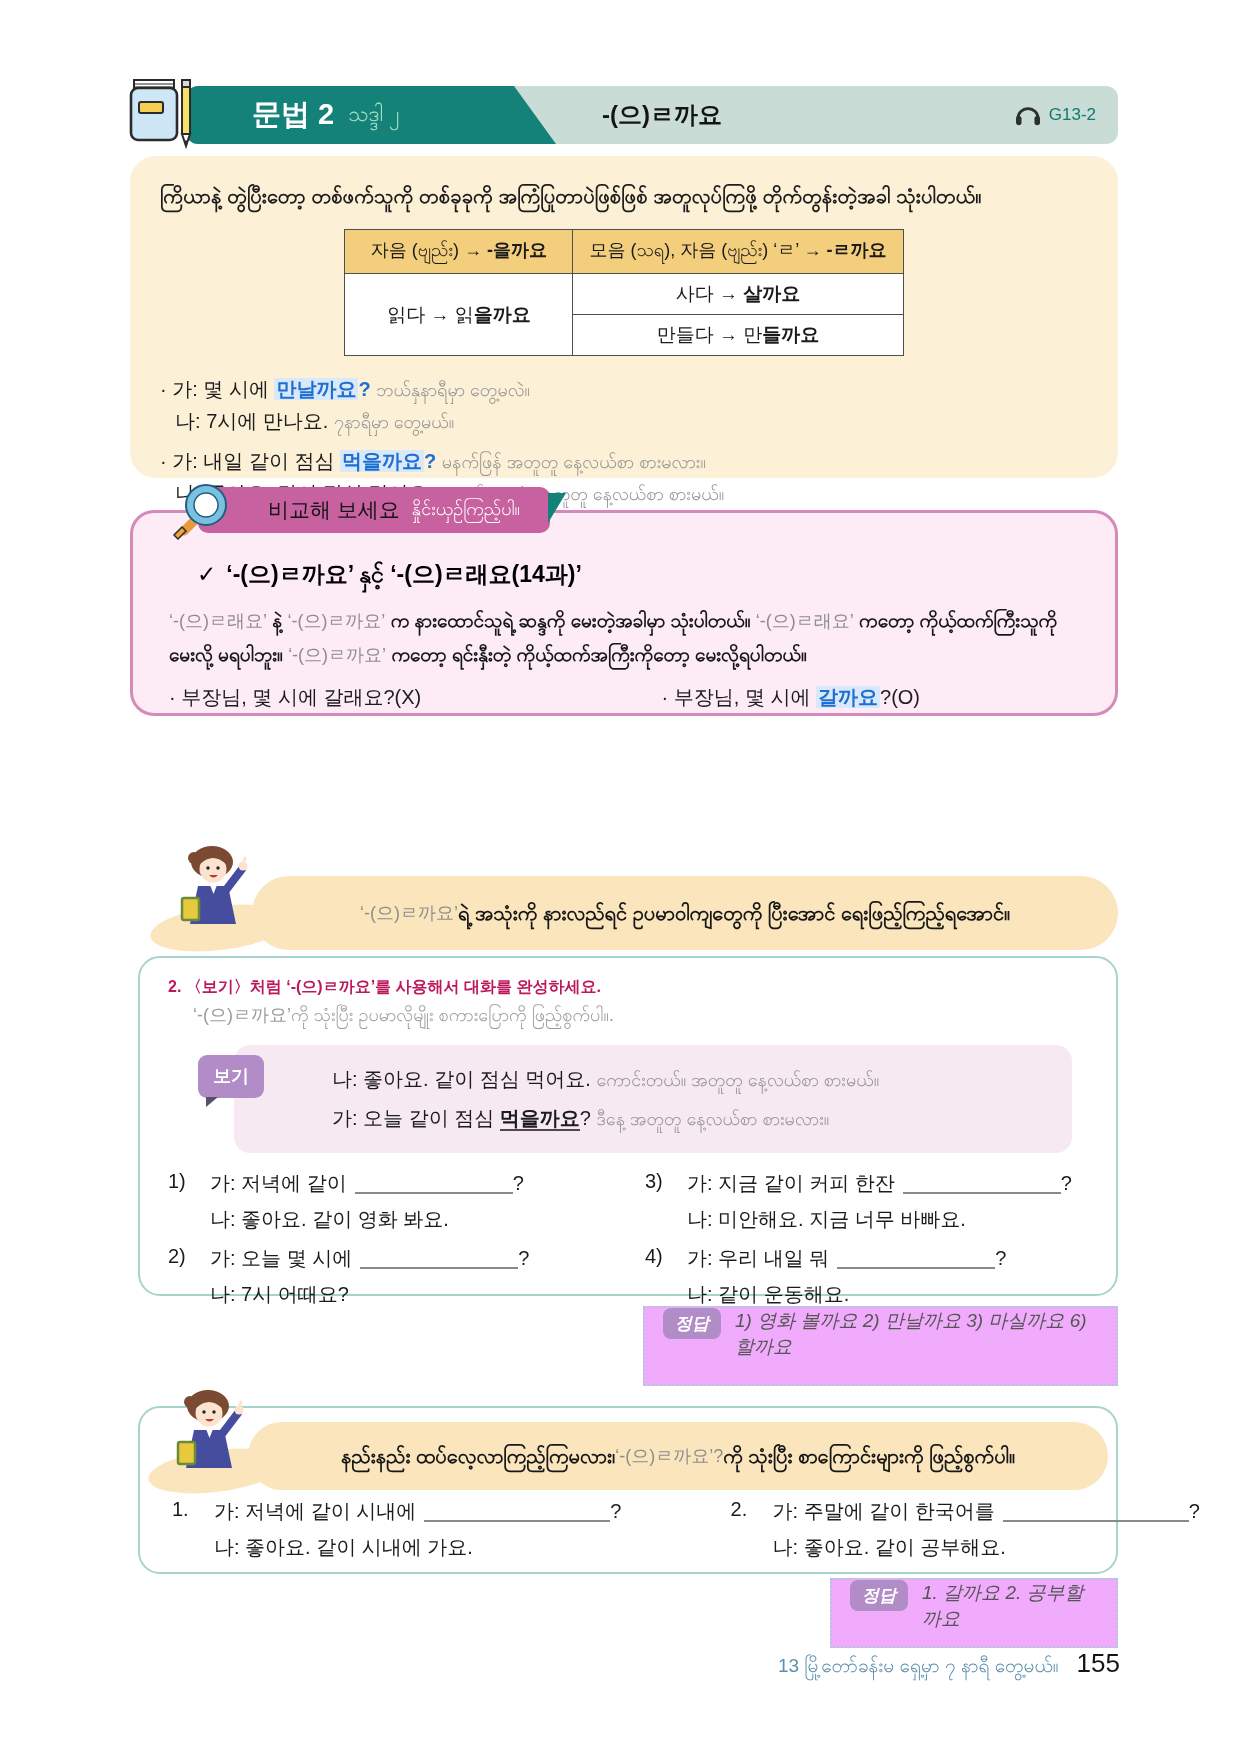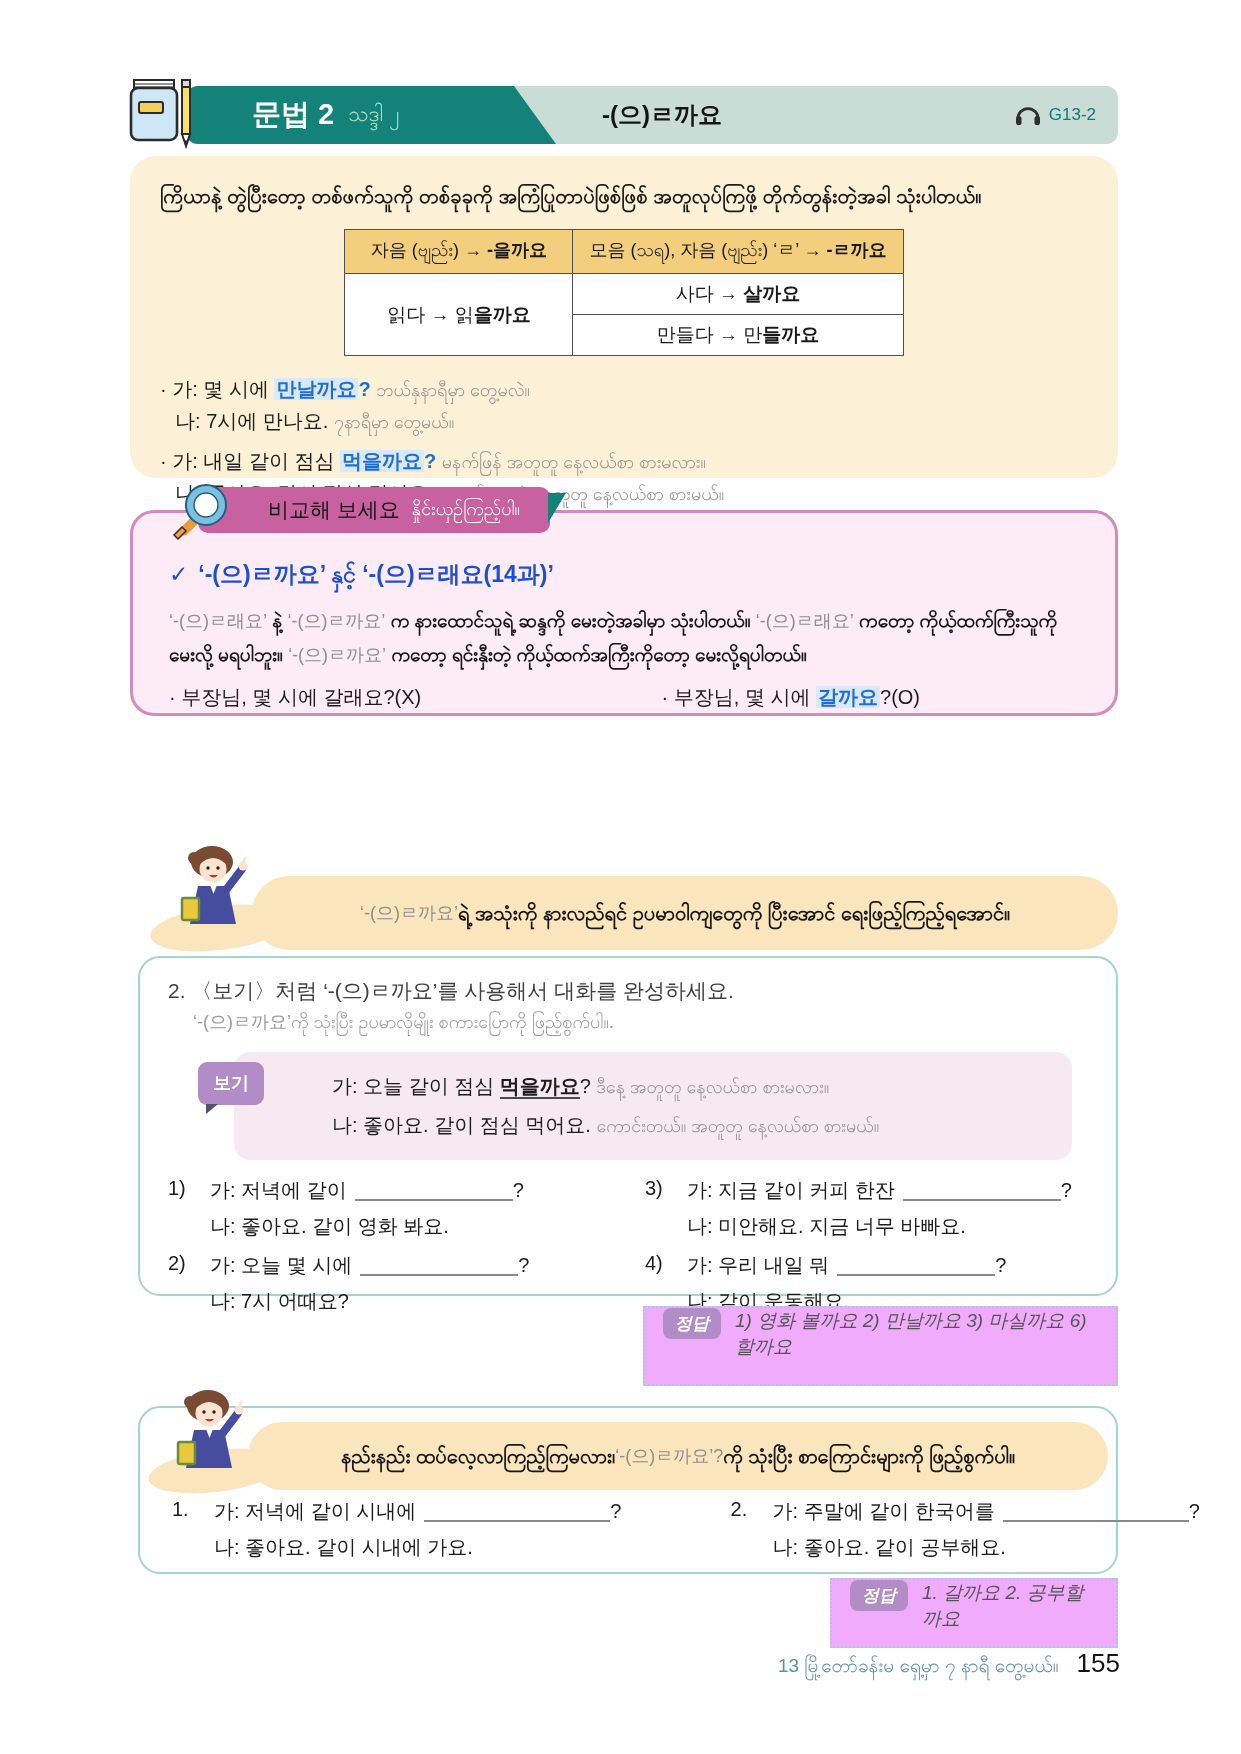--- a/index.html
+++ b/index.html
@@ -39,39 +39,39 @@
   .hl-blue { color:#1d6fd1; font-weight:bold; background:#d9e8fa; padding:0 2px; }
   .q-blue { color:#1d6fd1; font-weight:bold; }
   .ko-gray { color:#8e8e8e; }
   
   .compare-box { position:absolute; top:510px; left:130px; width:988px; height:206px; background:#fdebf5; border:3px solid #d48bbc; border-radius:24px; padding:46px 36px 0; z-index:1; }
   .compare-tab { position:absolute; top:487px; left:198px; height:46px; background:#c7619f; border-radius:10px; display:flex; align-items:center; gap:12px; padding:0 30px 0 70px; z-index:3; }
   .compare-tab::after { content:""; position:absolute; right:-16px; top:6px; width:0; height:0; border-top:30px solid #15827a; border-right:18px solid transparent; z-index:-1; }
   .tab-ko { font-size:21px; font-weight:normal; color:#141414; }
   .tab-mm { font-size:18px; color:#ffffff; }
   .magnifier { position:absolute; left:-28px; top:-8px; width:64px; height:68px; z-index:4; }
-  .cmp-heading { font-size:23px; font-weight:bold; color:#1d4ed8; }
+  .cmp-heading { font-size:23px; font-weight:bold; color:#000000;margin-left:28px; }
   .cmp-check { margin-right:10px; }
   .cmp-body { margin-top:11px; font-size:19px; line-height:1.75; color:#161616; font-weight:bold; }
   .cmp-body .ko-gray { font-weight:normal; font-size:18px; }
   .cmp-examples { margin-top:13px; display:flex; font-size:20px; color:#1c1c1c; }
   .cmp-ex-left { flex:1.18; } .cmp-ex-right { flex:1; }
   
   .teacher { position:absolute; width:92px; height:102px; z-index:2; }
   .t1 { top:842px; left:170px; } .t2 { top:1386px; left:166px; }
   .bubble { position:absolute; background:#fae5bd; display:flex; align-items:center; justify-content:center; text-align:center; font-size:20px; font-weight:bold; color:#161616; z-index:1; padding:0 30px; line-height:1.35; }
   .bubble .ko-gray { font-weight:normal; font-size:18px; }
   .bubble1 { top:876px; left:252px; width:866px; height:74px; border-radius:38px; }
   .bubble2 { top:1422px; left:248px; width:860px; height:68px; border-radius:34px; }
   .tail { position:absolute; background:#fae5bd; border-radius:50%; z-index:0; }
   .tail1 { top:906px; left:150px; width:140px; height:44px; transform:rotate(-7deg); }
   .tail2 { top:1450px; left:148px; width:136px; height:42px; transform:rotate(-7deg); }
   
   .ex-box { position:absolute; top:956px; left:138px; width:980px; height:340px; border:2.5px solid #a6d4cd; border-radius:22px; background:#fff; padding:19px 28px 0; }
-  .ex-title { font-size:21px; font-weight:normal; color:#404040; }
+  .ex-title { font-size:16px; font-weight:bold; color:#be185d; }
   .ex-sub { margin:5px 0 0 25px; font-size:18px; color:#9b9b9b; }
   .bogi { position:relative; margin:15px 16px 0 66px; background:#f7e9f2; border-radius:16px; padding:15px 24px 15px 98px; font-size:20px; line-height:1.95; color:#1c1c1c; }
   .bogi-tag { position:absolute; left:-36px; top:10px; background:#b18cc6; color:#fff; border-radius:9px; padding:4px 15px; font-size:18px; font-weight:bold; }
   .bogi-tag::after { content:""; position:absolute; left:8px; bottom:-9px; width:0; height:0; border-top:10px solid #57506a; border-right:12px solid transparent; }
   .u-key { font-weight:bold; border-bottom:2px solid #4a4a4a; }
   .ex-items { margin-top:17px; display:grid; grid-template-columns:1fr 1fr; column-gap:34px; row-gap:12px; font-size:20px; color:#1c1c1c; }
   .item { display:grid; grid-template-columns:42px 1fr; }
   .item-b { grid-column:2; margin-top:9px; }
   .blank { display:inline-block; border-bottom:2px solid #8a8a8a; height:22px; vertical-align:-4px; margin-left:8px; }
   .blank-s { width:158px; } .blank-l { width:186px; }
@@ -192,22 +192,22 @@
       <span class="ko-gray">‘-(으)ㄹ까요’</span>
       <span> ရဲ့ အသုံးကို နားလည်ရင် ဥပမာဝါကျတွေကို ပြီးအောင် ရေးဖြည့်ကြည့်ရအောင်။</span>
     </div>
 
   <div class="ex-box">
     <div class="ex-title">2. 〈보기〉처럼 ‘-(으)ㄹ까요’를 사용해서 대화를 완성하세요.</div>
     <div class="ex-sub">‘-(으)ㄹ까요’ကို သုံးပြီး ဥပမာလိုမျိုး စကားပြောကို ဖြည့်စွက်ပါ။.</div>
 
     <div class="bogi">
       <div class="bogi-tag">보기</div>
+      <div><span>나: 좋아요. 같이 점심 먹어요. </span><span class="mm-gray">ကောင်းတယ်။ အတူတူ နေ့လယ်စာ စားမယ်။</span></div>
       <div><span>가: 오늘 같이 점심 </span><span class="u-key">먹을까요</span><span>? </span><span class="mm-gray">ဒီနေ့ အတူတူ နေ့လယ်စာ စားမလား။</span></div>
-      <div><span>나: 좋아요. 같이 점심 먹어요. </span><span class="mm-gray">ကောင်းတယ်။ အတူတူ နေ့လယ်စာ စားမယ်။</span></div>
     </div>
 
     <div class="ex-items">
       <div class="item">
         <span>1)</span>
         <span><span>가: 저녁에 같이</span><span class="blank blank-s"></span><span>?</span></span>
         <span class="item-b">나: 좋아요. 같이 영화 봐요.</span>
       </div>
       <div class="item">
         <span>3)</span>

